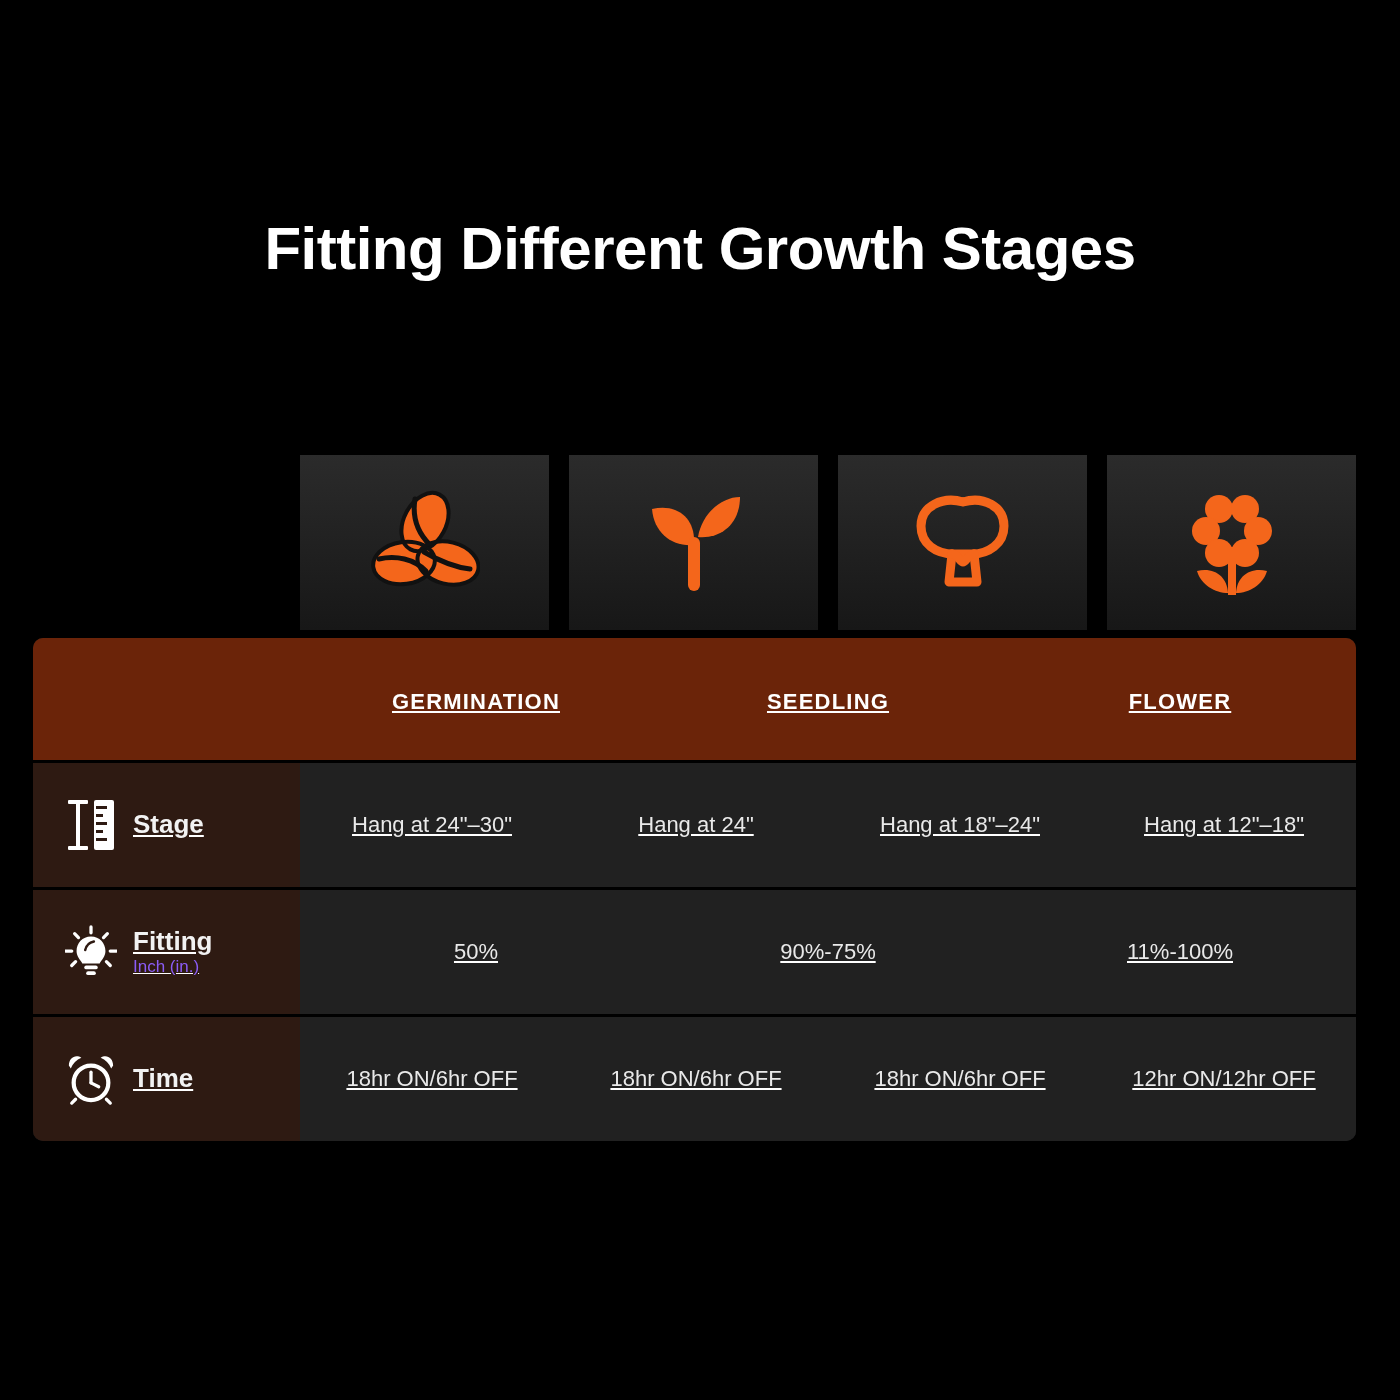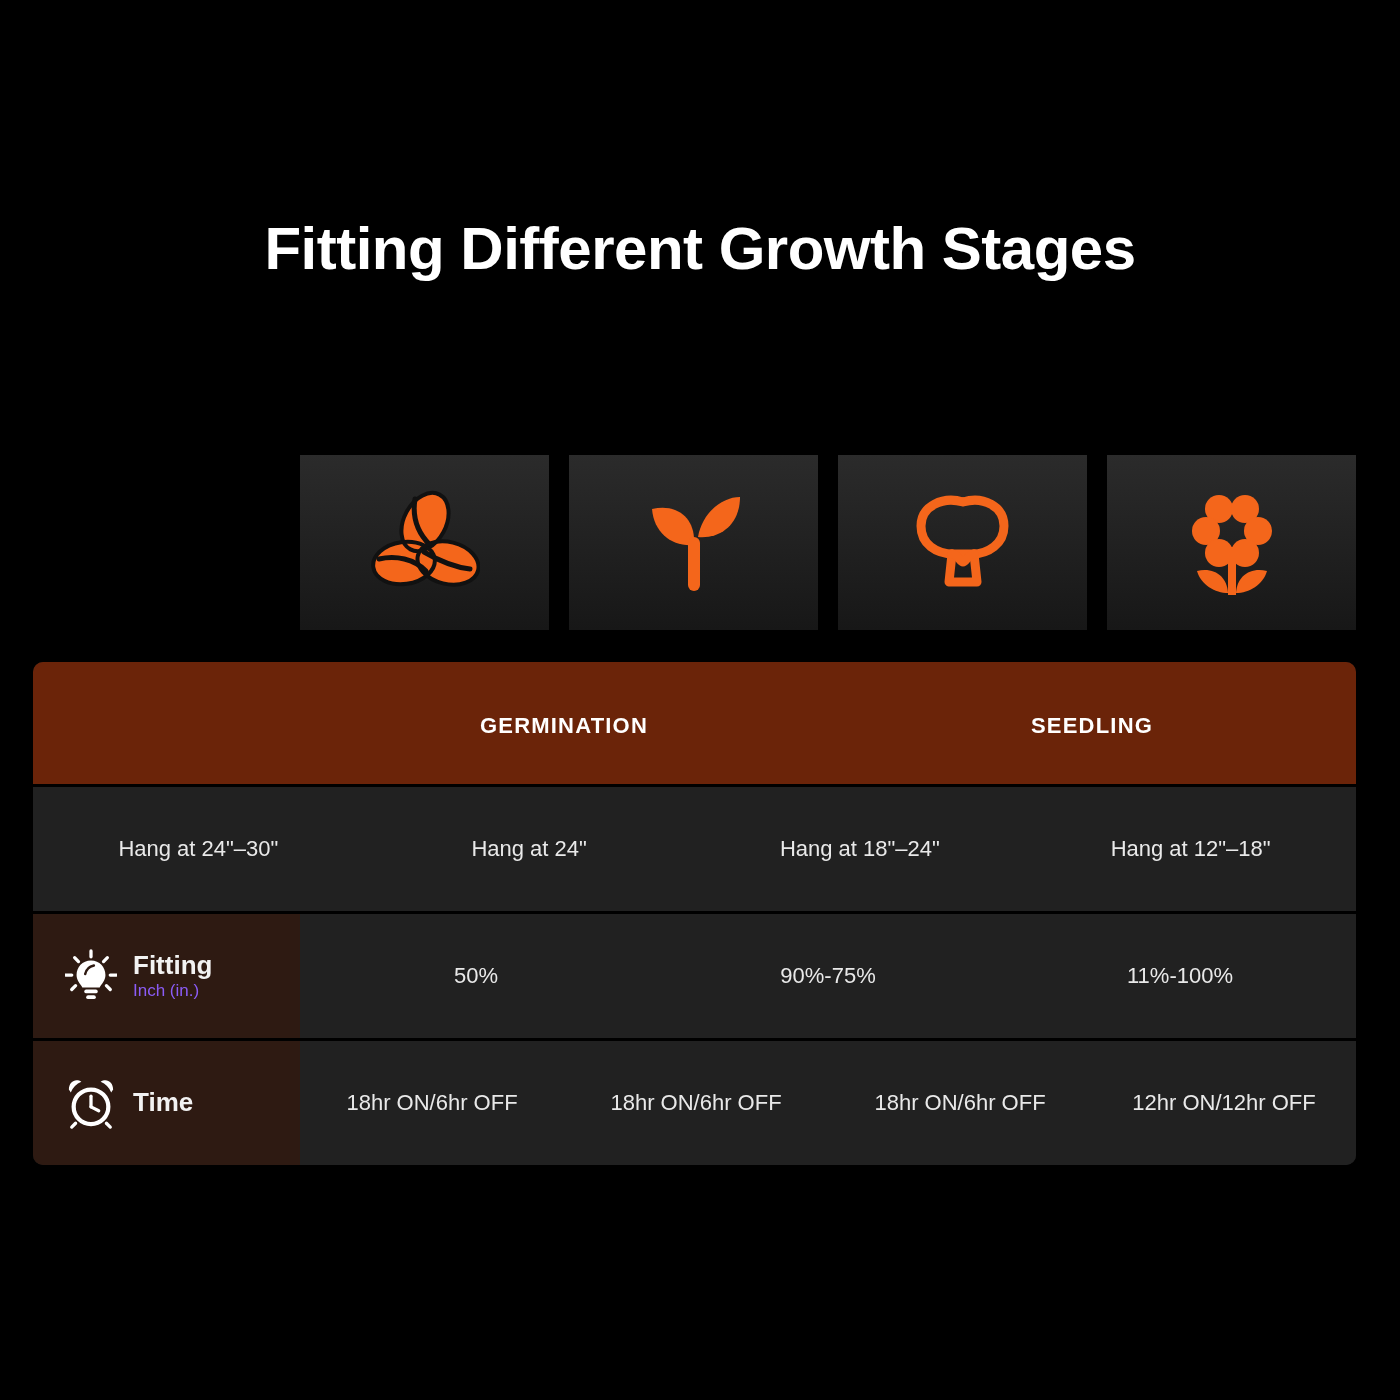--- a/index.html
+++ b/index.html
@@ -46,25 +46,26 @@
     display: flex;
     align-items: center;
     justify-content: center;
   }
   .icon-tile svg { display: block; }
 
   
   .table {
     position: absolute;
     left: 33px;
-    top: 662px;
+    top: 638px;
     width: 1323px;
     border-radius: 10px;
     overflow: hidden;
     background: #1e1e1e;
+    text-decoration: underline;
   }
 
   .thead {
     display: flex;
     background: #6b2409;
     height: 122px;
   }
   .thead .corner-cell {
     width: 267px;
     flex: 0 0 267px;
@@ -220,24 +221,49 @@
 
 </div>
 
 <div class="table">
 
   <div class="thead">
     <div class="corner-cell"></div>
     <div class="head-cells">
       <div class="head-cell">GERMINATION</div>
       <div class="head-cell">SEEDLING</div>
+      <div class="head-cell">FLOWER</div>
     </div>
   </div>
 
   <div class="row">
+    <div class="row-label">
+      <span class="label-icon">
+        <svg width="50" height="54" viewBox="0 0 50 54">
+          <g fill="#ffffff">
+            <rect x="2" y="2" width="20" height="4" rx="1"></rect>
+            <rect x="2" y="48" width="20" height="4" rx="1"></rect>
+            <rect x="10" y="4" width="4" height="46" rx="1.5"></rect>
+          </g>
+          <g>
+            <rect x="28" y="2" width="20" height="50" rx="2" fill="#ffffff"></rect>
+            <g fill="#2E1A12">
+              <rect x="30" y="8" width="11" height="3"></rect>
+              <rect x="30" y="16" width="7" height="3"></rect>
+              <rect x="30" y="24" width="11" height="3"></rect>
+              <rect x="30" y="32" width="7" height="3"></rect>
+              <rect x="30" y="40" width="11" height="3"></rect>
+            </g>
+          </g>
+        </svg>
+      </span>
+      <span class="label-text">
+        <span class="label-title">Stage</span>
+      </span>
+    </div>
     <div class="row-cells">
       <div class="cell">Hang at 24"–30"</div>
       <div class="cell">Hang at 24"</div>
       <div class="cell">Hang at 18"–24"</div>
       <div class="cell">Hang at 12"–18"</div>
     </div>
   </div>
 
   <div class="row">
     <div class="row-label">

